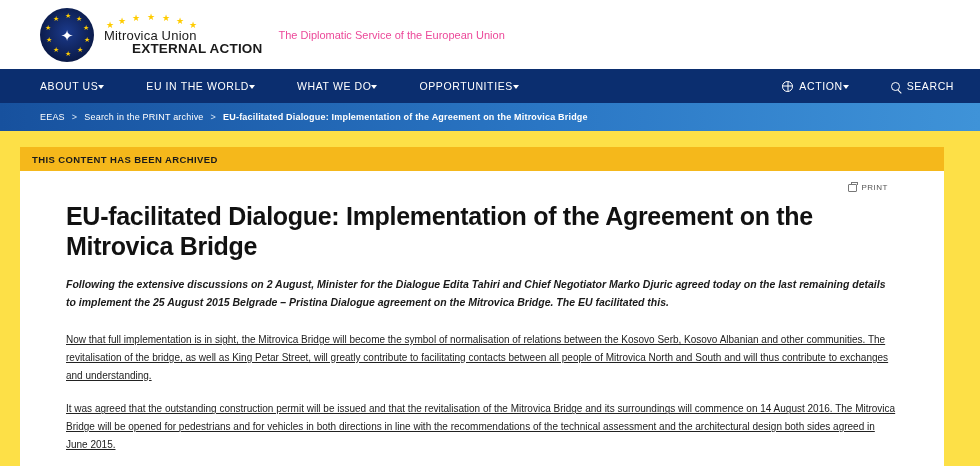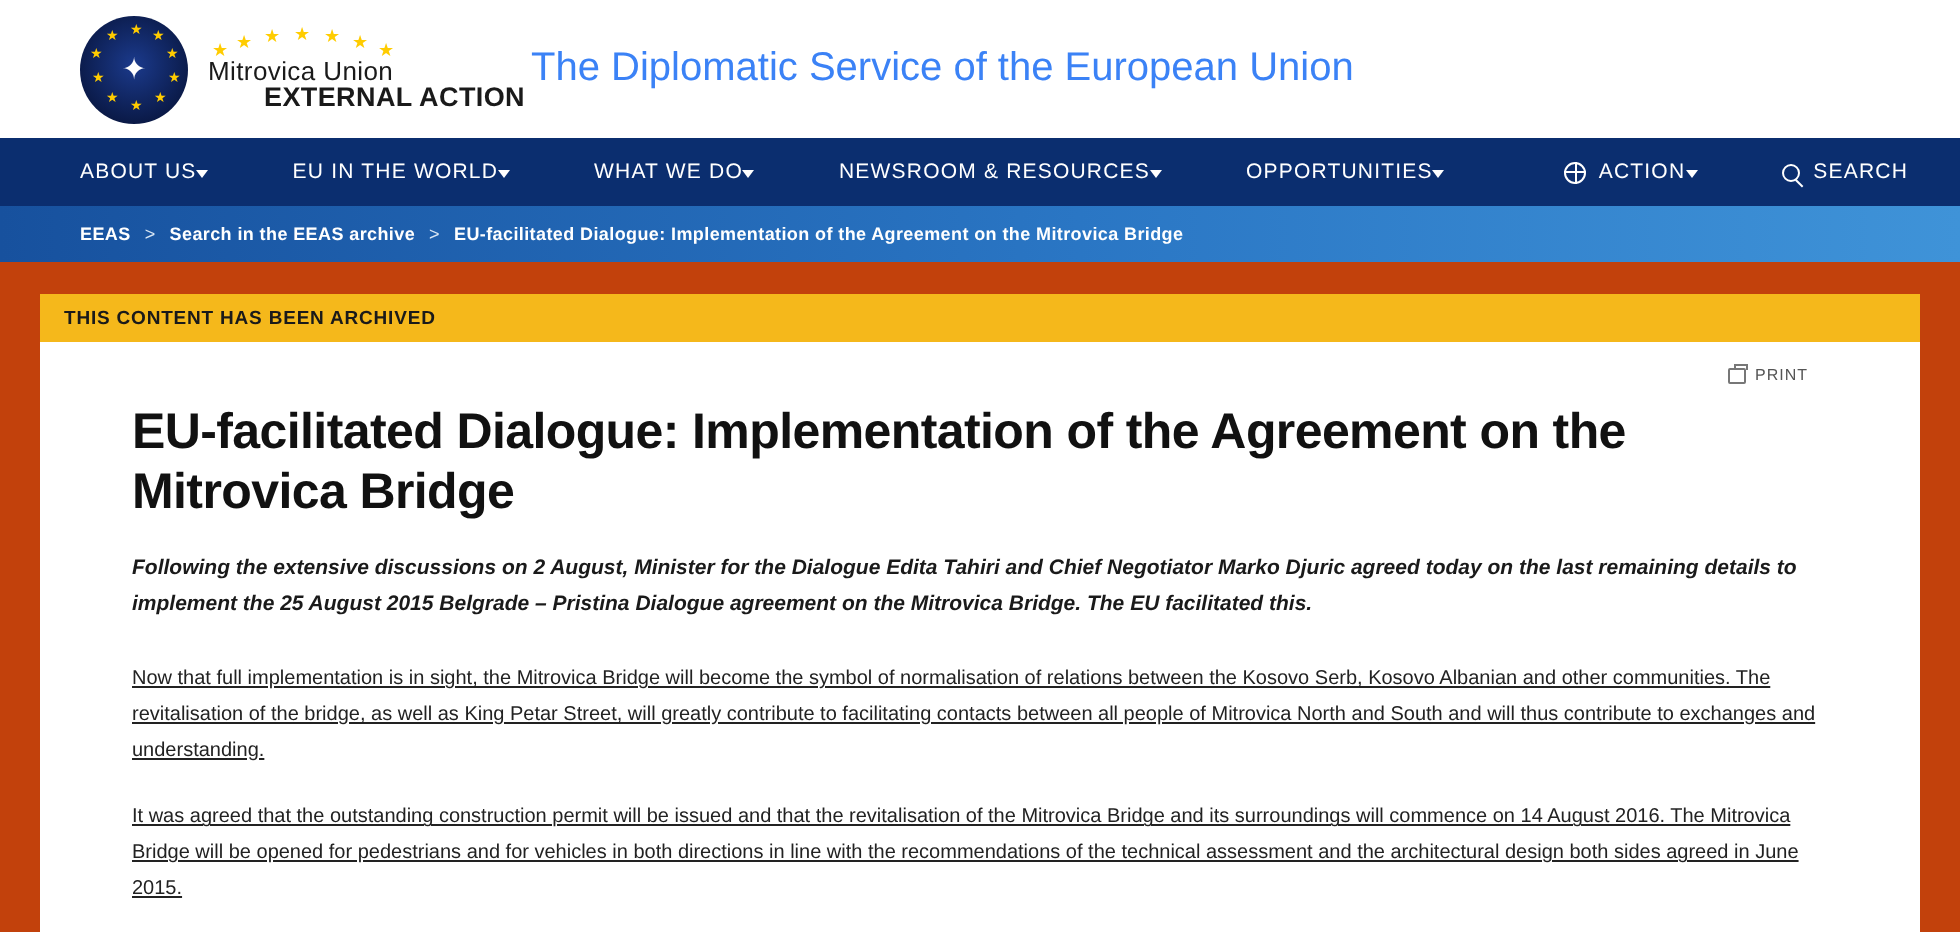--- a/index.html
+++ b/index.html
@@ -75,23 +75,23 @@
     width: 108px;
     height: 14px;
     margin-bottom: 2px;
   }
   .logo-stars span {
     position: absolute;
     color: #ffcc00;
     font-size: 9px;
   }
   .header-tagline {
-    margin-left: 3px;
-    font-size: 20px;
-    color: #3b82f6;
+    margin-left: 16px;
+    font-size: 11px;
+    color: #ec4899;
     font-weight: 500;
   }
 
   
   .main-nav {
     height: 34px;
     background: #0b2e6f;
     display: flex;
     align-items: center;
     color: #fff;
@@ -161,27 +161,27 @@
     height: 28px;
     background: linear-gradient(to right, #17519e 0%, #2a76c4 55%, #3f93d8 100%);
     display: flex;
     align-items: center;
     padding-left: 40px;
     font-size: 9px;
     color: #ffffff;
     letter-spacing: .2px;
   }
   .bc-sep { margin: 0 7px; color: #d9e7f5; }
-  .bc-item { cursor: pointer; font-weight: bold; }
+  .bc-item { cursor: pointer; }
   .bc-current { font-weight: bold; }
 
   
   .content-area {
-    background: #c2410c;
-    padding: 16px 20px 0 20px;
+    background: #fde047;
+    padding: 16px 36px 0 20px;
     height: 335px;
   }
   .archived-banner {
     background: #f5b81b;
     height: 24px;
     display: flex;
     align-items: center;
     padding-left: 12px;
     font-size: 9.5px;
     font-weight: bold;
@@ -313,45 +313,41 @@
     </div>
     <div class="nav-item">
       <span>EU IN THE WORLD</span>
       <span class="caret"></span>
     </div>
     <div class="nav-item">
       <span>WHAT WE DO</span>
       <span class="caret"></span>
     </div>
     <div class="nav-item">
-      <span>NEWSROOM &amp; RESOURCES</span>
-      <span class="caret"></span>
-    </div>
-    <div class="nav-item">
       <span>OPPORTUNITIES</span>
       <span class="caret"></span>
     </div>
     <div class="nav-right">
       <div class="nav-item">
         <span class="globe"></span>
         <span>ACTION</span>
         <span class="caret"></span>
       </div>
       <div class="nav-item" style="margin-right:0;">
         <span class="magnifier"></span>
         <span>SEARCH</span>
 
       </div>
     </div>
   </div>
 
   <div class="breadcrumb-bar">
     <span class="bc-item">EEAS</span>
     <span class="bc-sep">&gt;</span>
-    <span class="bc-item">Search in the EEAS archive</span>
+    <span class="bc-item">Search in the PRINT archive</span>
     <span class="bc-sep">&gt;</span>
     <span class="bc-current">EU-facilitated Dialogue: Implementation of the Agreement on the Mitrovica Bridge</span>
   </div>
 
   <div class="content-area">
     <div class="archived-banner">
       <span>THIS CONTENT HAS BEEN ARCHIVED</span>
     </div>
 
     <div class="article-card">

